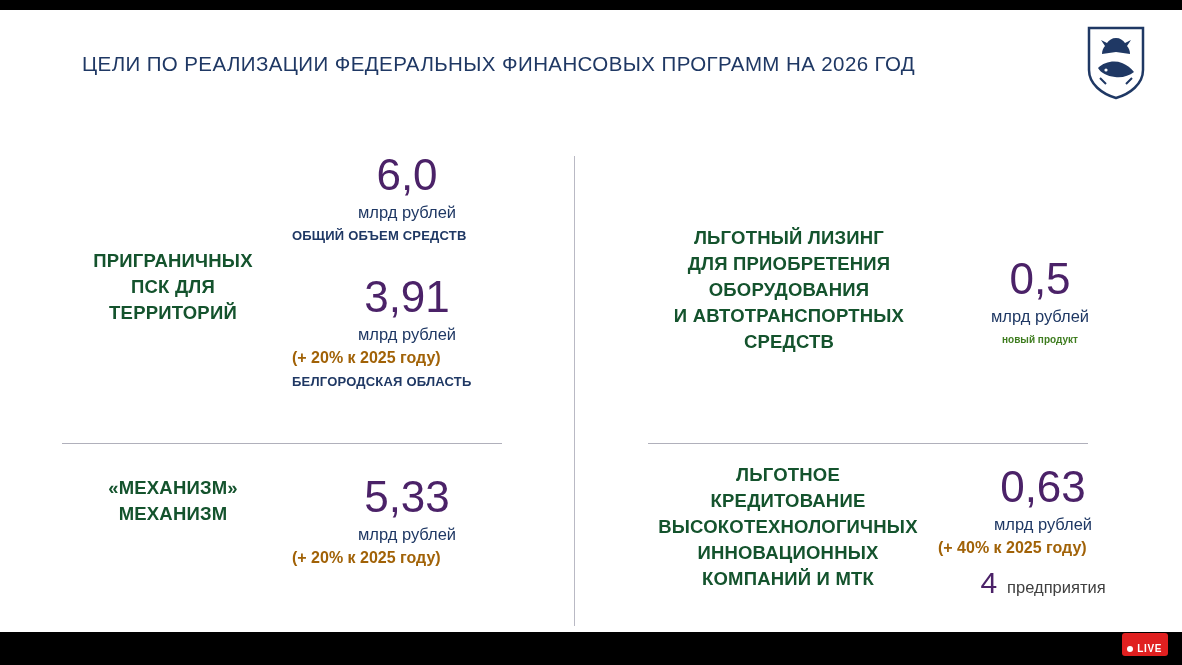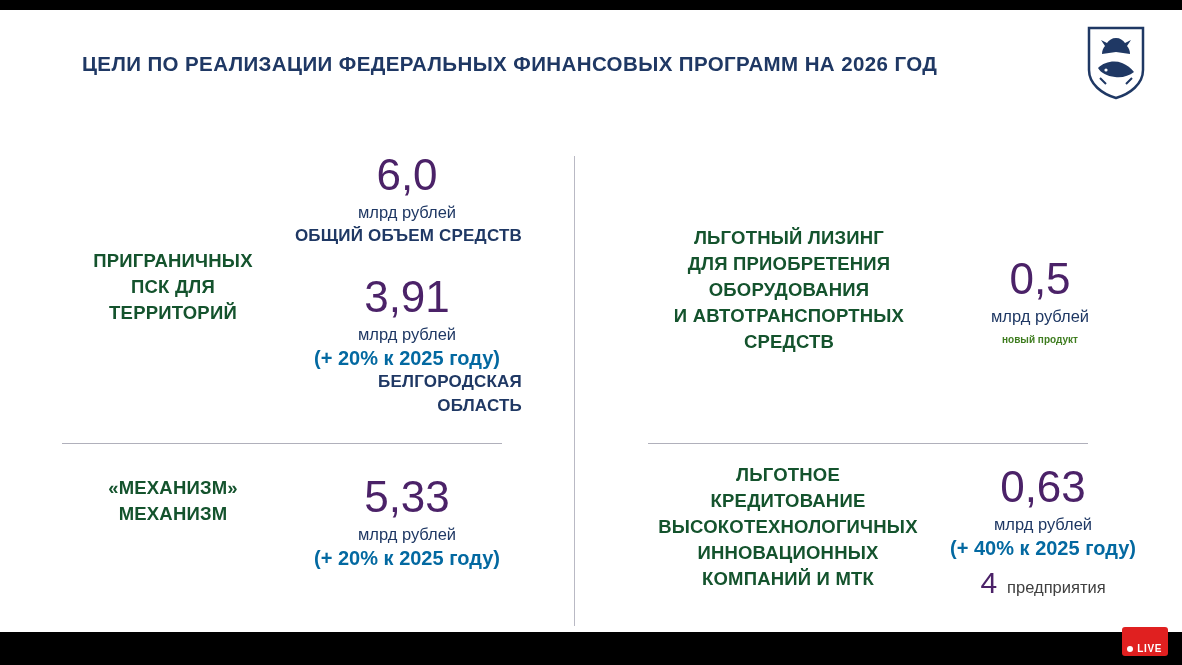--- a/index.html
+++ b/index.html
@@ -33,21 +33,21 @@
     left: 0;
     top: 0;
     width: 1182px;
     height: 100px;
   }
   .slide-title {
     position: absolute;
     left: 82px;
     top: 42px;
     font-size: 20.5px;
-    font-weight: bold;
+    font-weight: normal;
     letter-spacing: 0.4px;
     color: #1f3864;
     white-space: nowrap;
   }
   .coat {
     position: absolute;
     right: 36px;
     top: 16px;
     width: 60px;
     height: 74px;
@@ -98,31 +98,30 @@
   }
   .unit {
     color: #1f3864;
     font-size: 16.5px;
     text-align: center;
     line-height: 24px;
     font-weight: normal;
   }
   .caps {
     color: #1f3864;
-    font-size: 17px;
-    font-weight: bold;
-    text-align: right;
+    font-size: 13px;
+    font-weight: bold;
+    text-align: left;
     letter-spacing: 0.2px;
     line-height: 24px;
   }
   .growth {
-    color: #0369a1;
-    font-size: 20px;
-    font-weight: bold;
-    text-align: center;
+    color: #a16207;
+    font-size: 16px;
+    font-weight: bold;
     line-height: 24px;
   }
   .newprod {
     color: #3f7d20;
     font-size: 10px;
     font-weight: bold;
     text-align: center;
     line-height: 24px;
   }
   .inline-row {
@@ -144,21 +143,21 @@
   
   .live-badge {
     position: absolute;
     right: 14px;
     bottom: 9px;
     background: #e02020;
     color: #ffffff;
     font-size: 10px;
     font-weight: bold;
     letter-spacing: 0.6px;
-    padding: 16px 6px 2px 5px;
+    padding: 10px 6px 2px 5px;
     border-radius: 3px;
     display: flex;
     align-items: center;
     gap: 4px;
   }
   .live-dot {
     width: 6px;
     height: 6px;
     background: #ffffff;
     border-radius: 50%;

